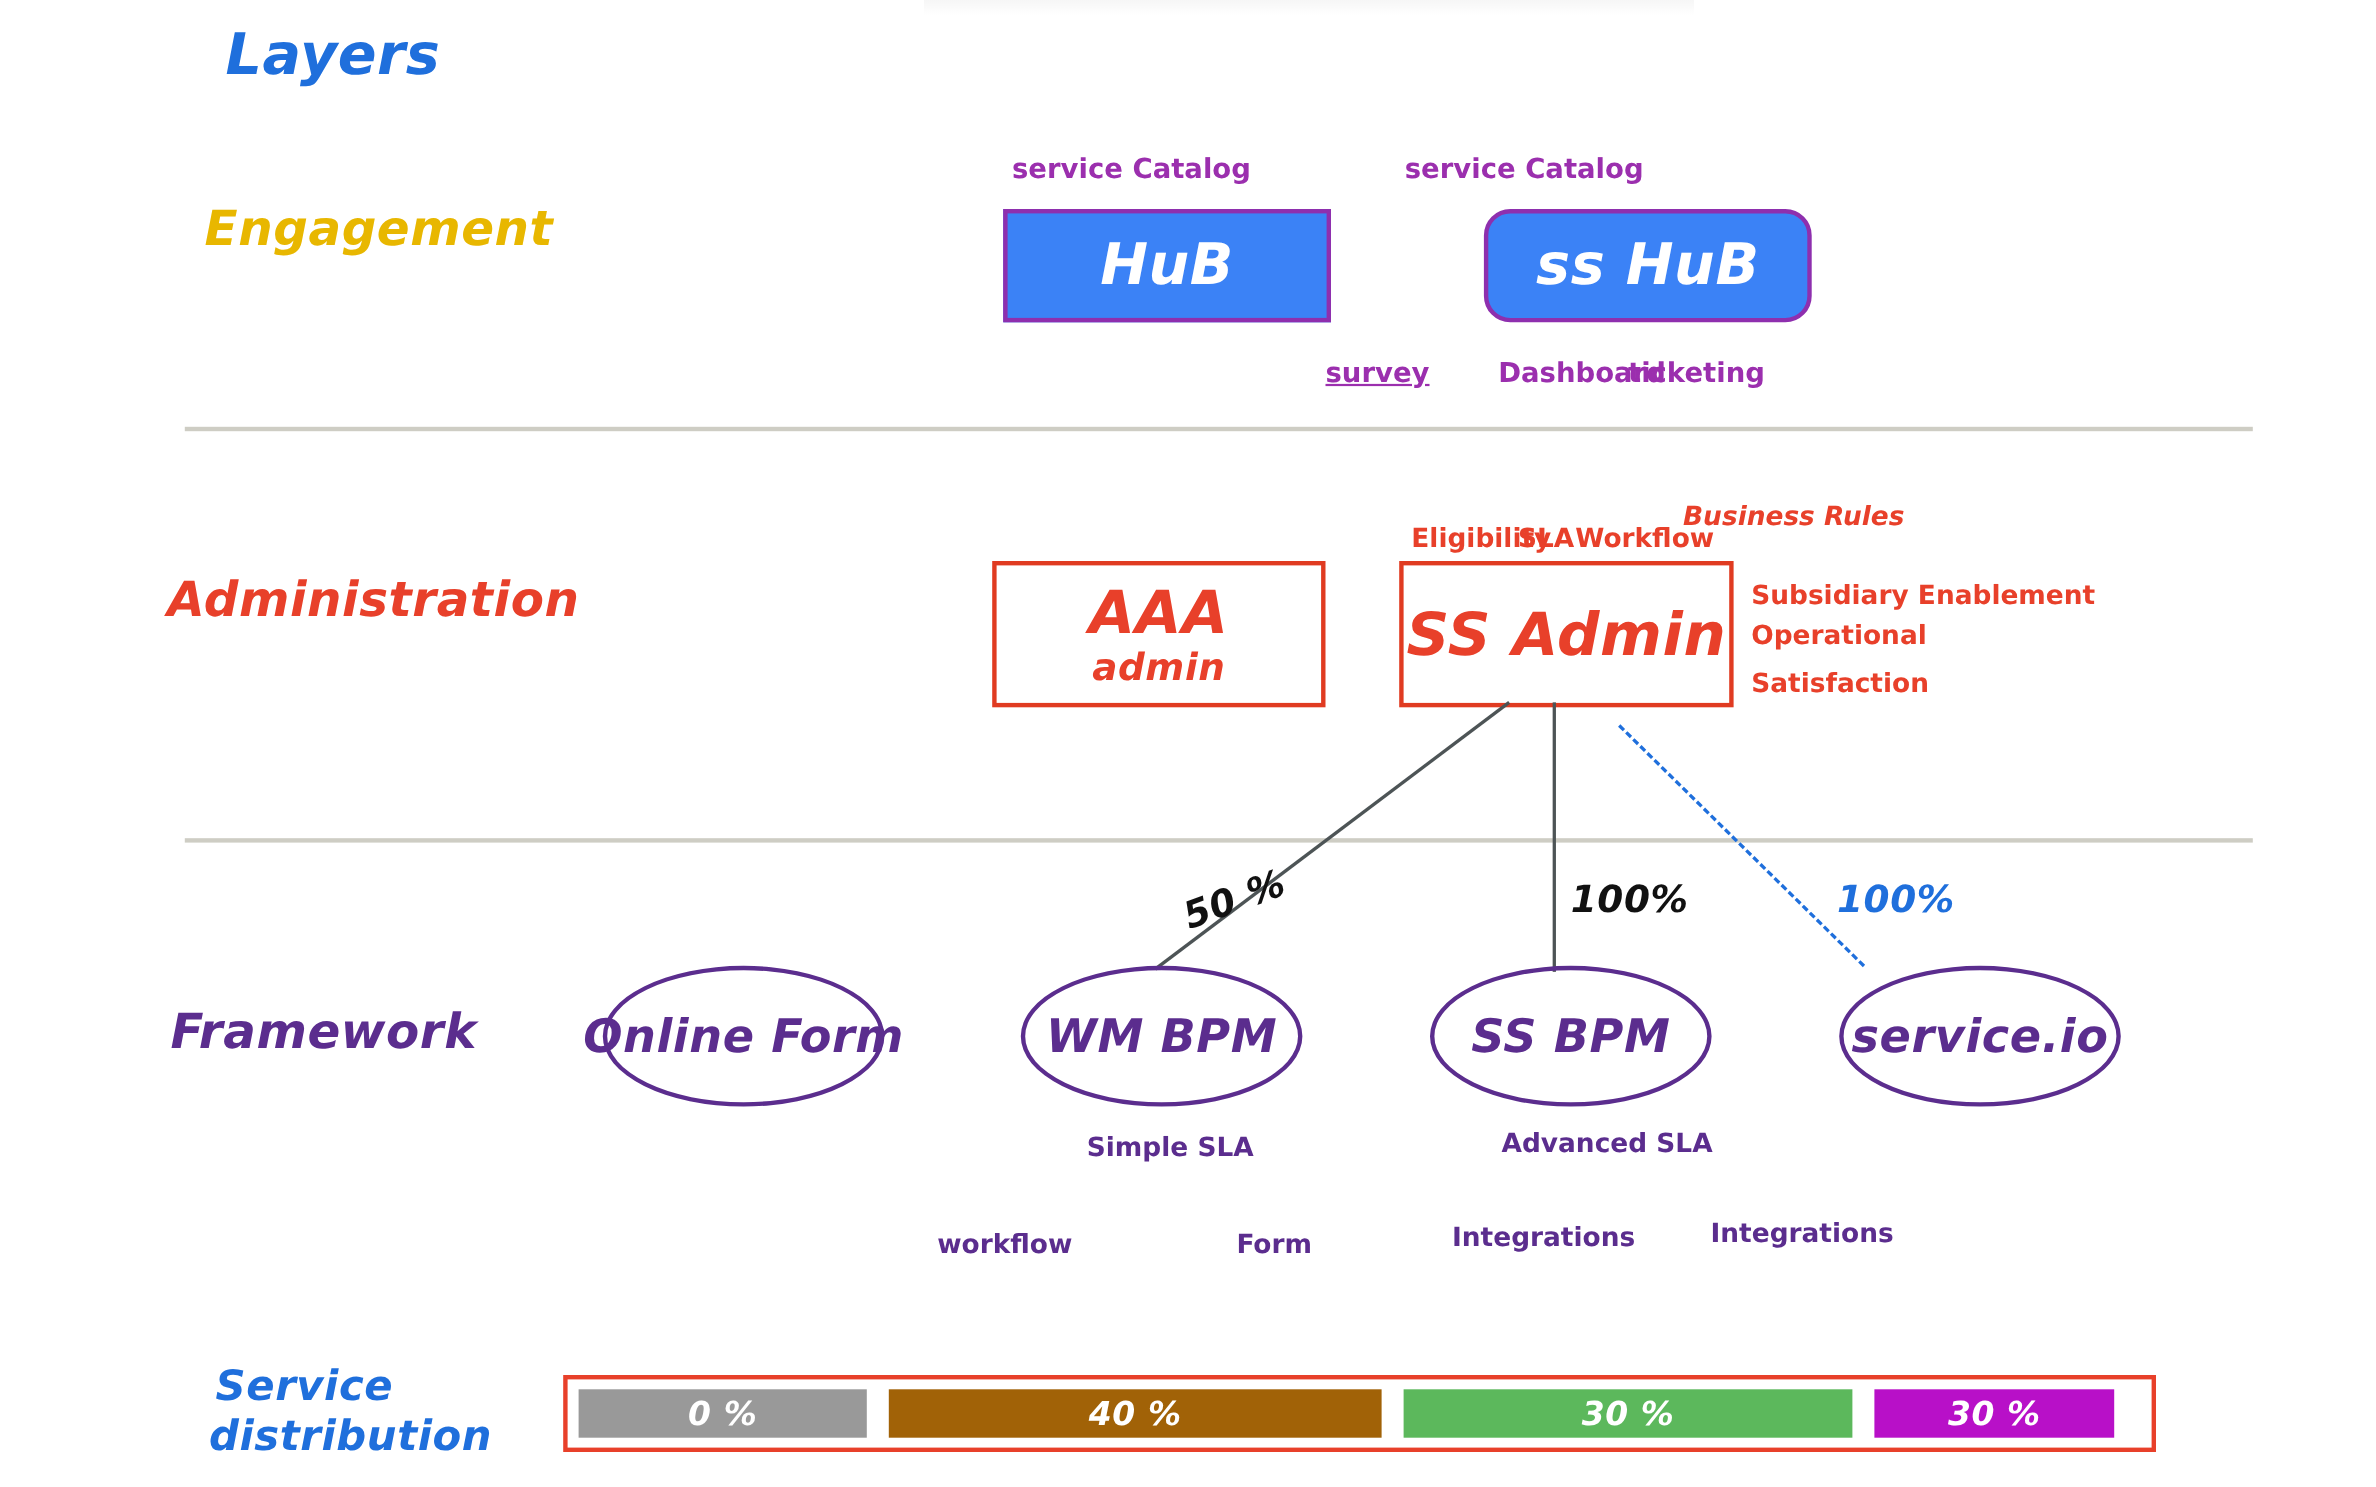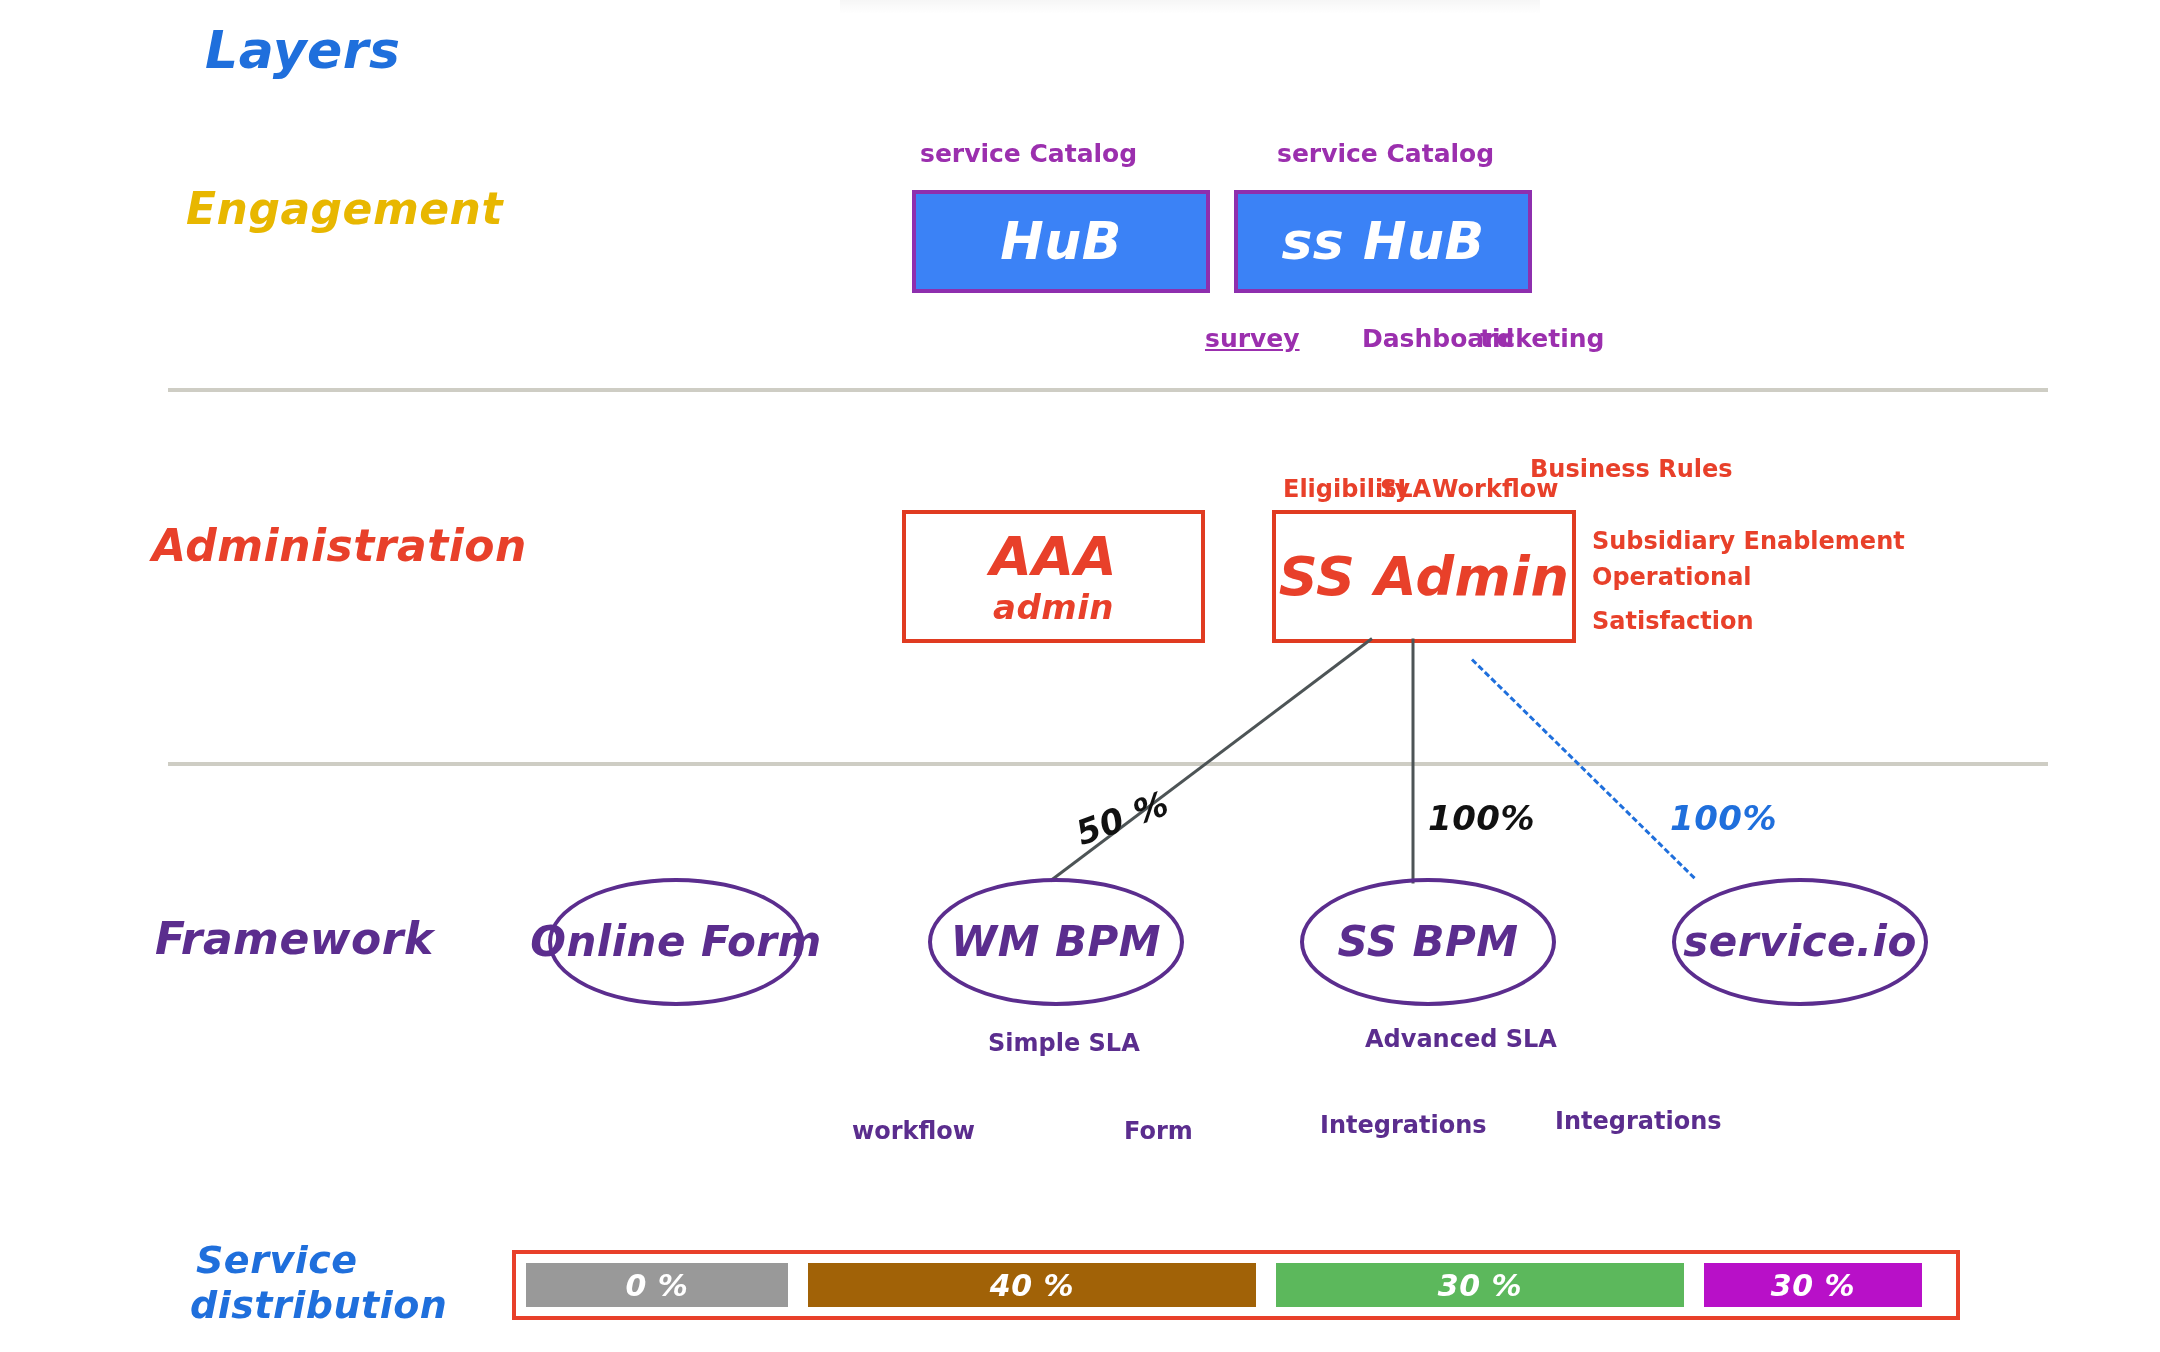--- a/index.html
+++ b/index.html
@@ -178,37 +178,37 @@
 
   <div class="divider" style="top:388px;"></div>
   <div class="divider" style="top:762px;"></div>
 
   <div class="cap-purple hand-up" style="left:920px; top:140px;">service Catalog</div>
   <div class="hub-box" style="left:912px; top:190px; width:290px; height:95px;">
     <span class="hub-text hand">HuB</span>
   </div>
 
   <div class="cap-purple hand-up" style="left:1277px; top:140px;">service Catalog</div>
-  <div class="hub-box" style="left:1234px; top:190px; width:290px; height:95px;">
+  <div class="hub-box" style="left:1349px; top:190px; width:290px; height:95px;border-radius:24px;">
     <span class="hub-text hand">ss HuB</span>
   </div>
 
   <div class="cap-purple hand-up" style="left:1205px; top:325px;text-decoration:underline;">survey</div>
   <div class="cap-purple hand-up" style="left:1362px; top:325px;">Dashboard</div>
   <div class="cap-purple hand-up" style="left:1480px; top:325px;">ticketing</div>
 
   <div class="admin-box" style="left:902px; top:510px; width:295px; height:125px;">
     <span class="admin-title hand">AAA</span>
     <span class="admin-sub hand">admin</span>
   </div>
 
   <div class="cap-red hand-up" style="left:1283px; top:476px;">Eligibility</div>
   <div class="cap-red hand-up" style="left:1380px; top:476px;">SLA</div>
   <div class="cap-red hand-up" style="left:1432px; top:476px;">Workflow</div>
-  <div class="cap-red hand-up" style="left:1530px; top:456px;">Business Rules</div>
+  <div class="cap-red hand-up" style="left:1530px; top:456px;font-style:italic;">Business Rules</div>
 
   <div class="admin-box" style="left:1272px; top:510px; width:296px; height:125px;">
     <span class="admin-title hand">SS Admin</span>
   </div>
 
   <div class="cap-red hand-up" style="left:1592px; top:528px;">Subsidiary Enablement</div>
   <div class="cap-red hand-up" style="left:1592px; top:564px;">Operational</div>
   <div class="cap-red hand-up" style="left:1592px; top:608px;">Satisfaction</div>
 
   <div class="conn" style="left:1372px; top:637px; width:403px; transform:rotate(143deg);"></div>

